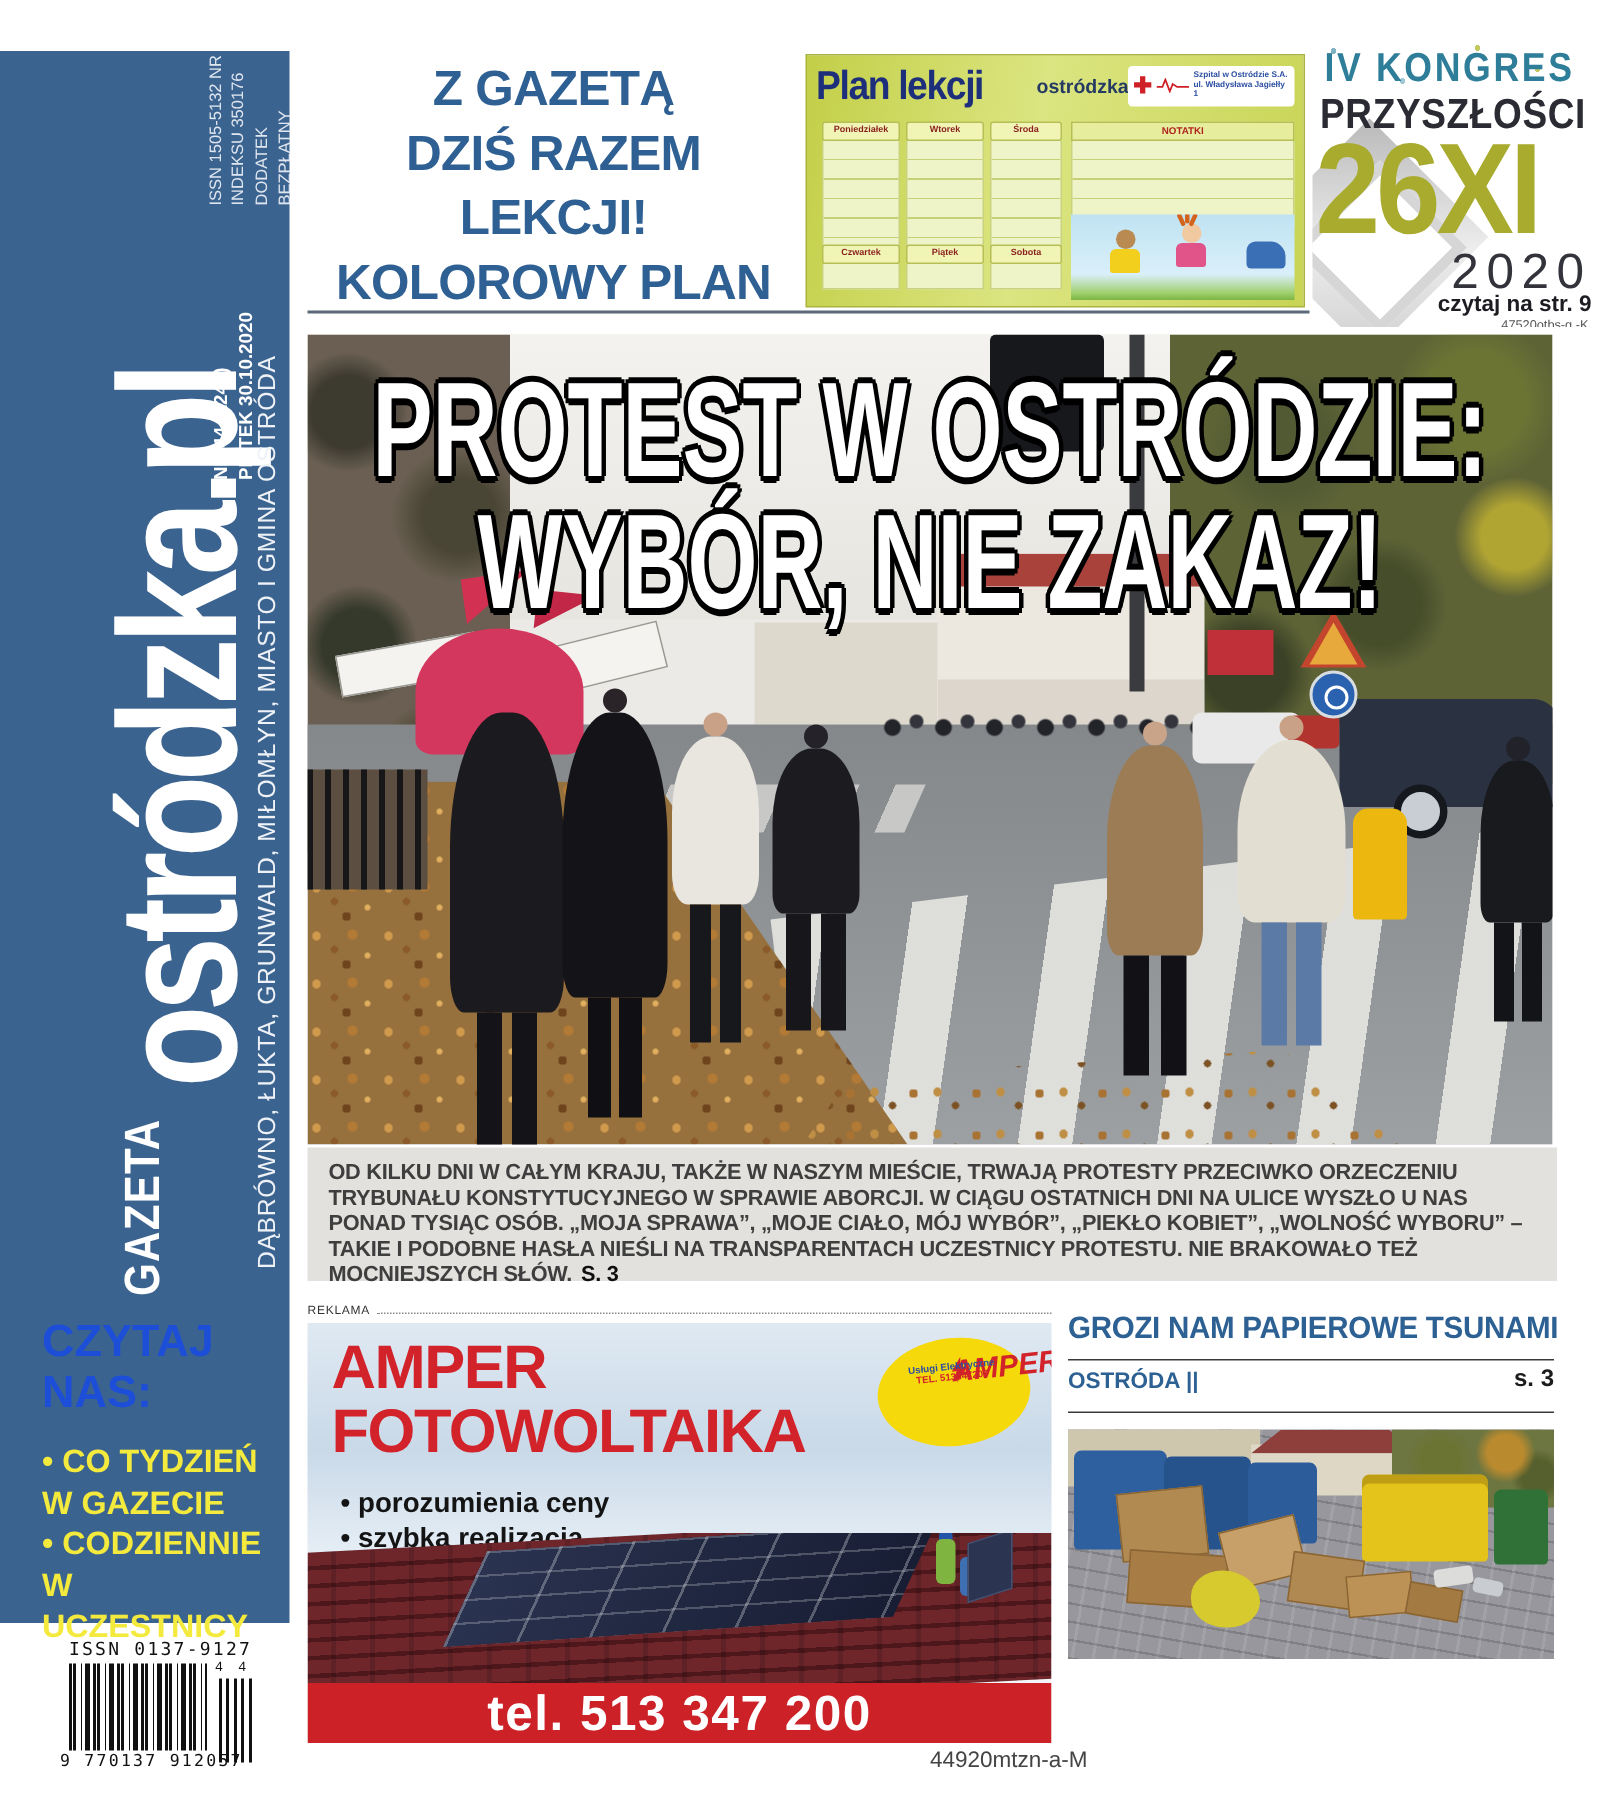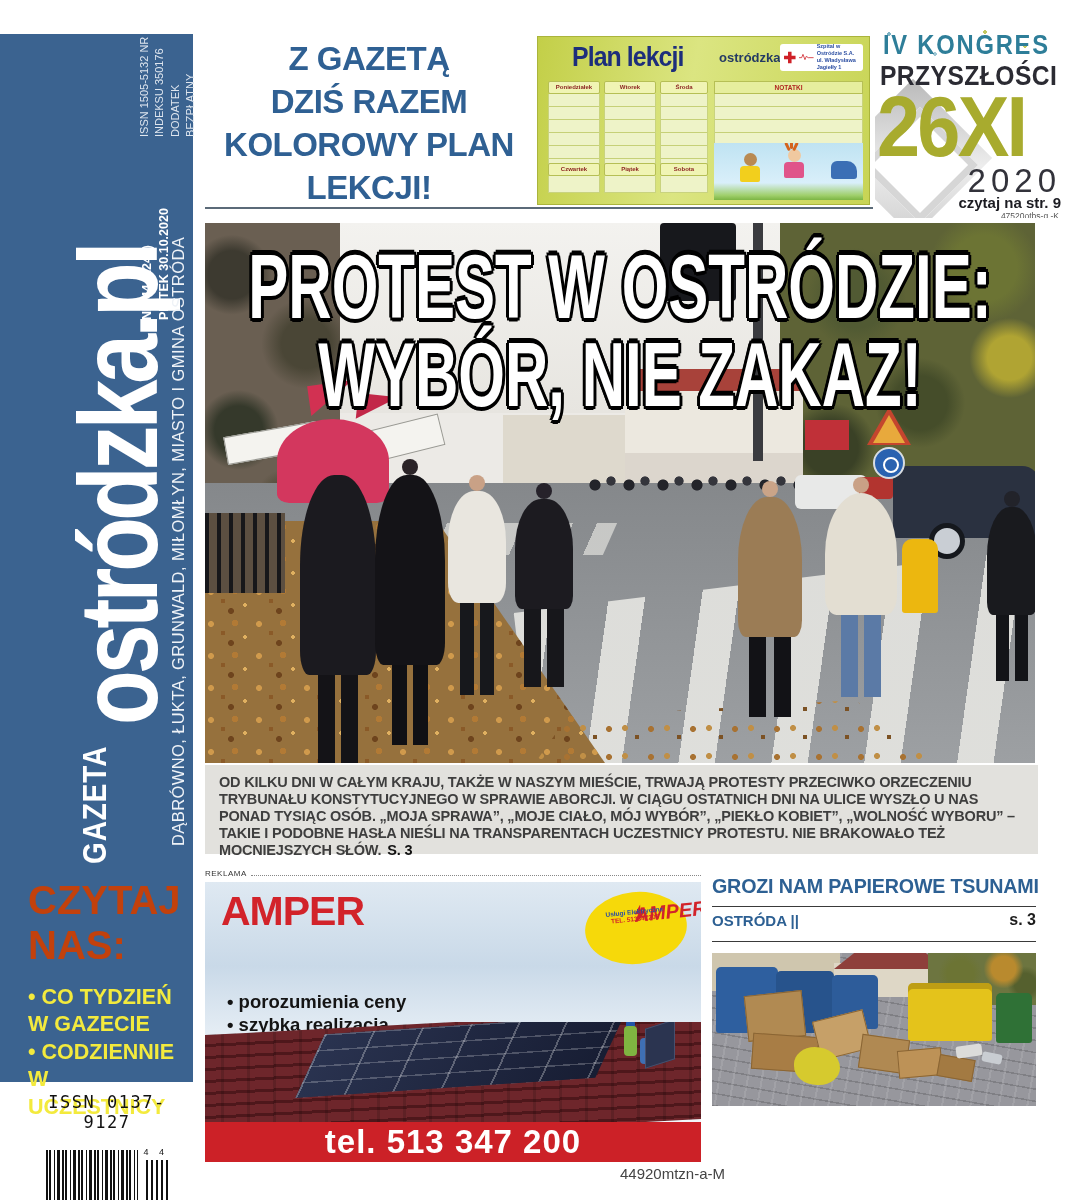--- a/index.html
+++ b/index.html
@@ -13,46 +13,46 @@
   .m-issn{position:absolute;left:945px;top:137px;font-size:11px;line-height:1.4;color:#dfe6ef;}
   .m-issue{position:absolute;left:762px;top:139px;font-size:12.5px;font-weight:700;line-height:1.35;color:#fff;}
   .m-logo{position:absolute;left:218px;top:28px;display:flex;align-items:flex-end;height:142px;white-space:nowrap;}
   .logo-gazeta{font-size:33px;font-weight:700;letter-spacing:1px;transform:scaleX(.85);
                transform-origin:left bottom;margin:0 0 56px 0;}
   .logo-main{font-size:112px;font-weight:700;letter-spacing:-5px;line-height:.92;
              transform:scaleX(.8);transform-origin:left bottom;}
   .m-tagline{position:absolute;left:236px;top:169px;font-size:16.5px;letter-spacing:.4px;
              white-space:nowrap;color:#eef2f7;}
   .czytaj{position:absolute;left:28px;top:878px;width:150px;}
-  .czytaj-title{color:#c2410c;font-weight:700;font-size:40px;line-height:1.12;width:130px;}
+  .czytaj-title{color:#1d4ed8;font-weight:700;font-size:30px;line-height:1.12;width:130px;}
   .czytaj-items{margin-top:16px;color:#f3ea3d;font-weight:700;font-size:21.5px;line-height:1.28;}
 
   
   .bc{position:absolute;left:40px;top:1092px;width:134px;}
-  .bc-issn{font-family:"DejaVu Sans Mono",monospace;font-size:17px;letter-spacing:1.5px;
-           text-align:center;color:#111;margin-bottom:18px;}
+  .bc-issn{font-family:"DejaVu Sans Mono",monospace;font-size:12px;letter-spacing:1.5px;
+           text-align:center;color:#111;margin-bottom:3px;}
   .bc-wrap{position:relative;height:78px;}
   .bc-main{position:absolute;left:6px;top:0;width:92px;height:58px;
     background:repeating-linear-gradient(90deg,#111 0 2px,#fff 2px 3px,#111 3px 5px,#fff 5px 8px,
                #111 8px 9px,#fff 9px 11px,#111 11px 14px,#fff 14px 16px);}
   .bc-num{position:absolute;left:0;top:58px;font-family:"DejaVu Sans Mono",monospace;
           font-size:11px;letter-spacing:1.5px;color:#111;}
   .bc-small{position:absolute;right:6px;top:10px;width:22px;height:56px;
     background:repeating-linear-gradient(90deg,#111 0 2px,#fff 2px 5px,#111 5px 7px,#fff 7px 10px);}
   .bc-44{position:absolute;right:6px;top:-3px;font-size:9px;letter-spacing:4px;color:#111;}
 
   
   .promo{position:absolute;left:208px;top:38px;width:322px;text-align:center;color:#2f6093;
          font-weight:700;font-size:33px;line-height:1.3;letter-spacing:-.5px;}
   .top-rule{position:absolute;left:205px;top:207px;width:668px;height:2px;background:#5b6a78;}
 
   
   .plan{position:absolute;left:537px;top:36px;width:333px;height:169px;
         background:linear-gradient(100deg,#c3cf48,#dbe581 45%,#c8d455);border:1px solid #aab43c;box-sizing:border-box;}
-  .pl-head{position:absolute;left:6px;top:3px;right:6px;height:34px;display:flex;align-items:center;margin-left:28px;}
+  .pl-head{position:absolute;left:6px;top:3px;right:6px;height:34px;display:flex;align-items:center;}
   .pl-title{font-size:27px;font-weight:800;color:#1d2e7b;letter-spacing:-1px;
             transform:scaleX(.92);transform-origin:left center;white-space:nowrap;}
   .pl-brand{font-size:13px;font-weight:700;color:#243a63;margin-left:26px;}
   .pl-sponsor{margin-left:auto;background:#fff;border-radius:3px;height:27px;width:120px;
               display:flex;align-items:center;gap:3px;padding:1px 3px;box-sizing:border-box;}
   .cross{color:#cf2027;font-size:15px;line-height:1;font-weight:700;}
   .sponsor-text{font-size:5.5px;color:#2b4ea2;line-height:1.25;font-weight:700;}
   .pl-col{position:absolute;top:44px;}
   .pl-colhead{height:11px;background:#f0f4b4;border:1px solid #b6bf55;font-size:6px;color:#8a1f1f;
               text-align:center;font-weight:700;line-height:11px;border-radius:2px;}
@@ -266,22 +266,22 @@
       <div class="bc-main"></div>
       <div class="bc-small"></div>
       <div class="bc-44">4 4</div>
       <div class="bc-num">9 770137 912057</div>
     </div>
   </div>
 
   <div class="promo">
     <div>Z GAZETĄ</div>
     <div>DZIŚ RAZEM</div>
+    <div>LEKCJI!</div>
     <div>KOLOROWY PLAN</div>
-    <div>LEKCJI!</div>
   </div>
   <div class="top-rule"></div>
 
   <div class="plan">
     <div class="pl-head">
       <span class="pl-title">Plan lekcji</span>
       <span class="pl-brand">ostródzka</span>
       <span class="pl-sponsor">
         <span class="cross">✚</span>
         <svg width="22" height="10" viewBox="0 0 22 10">
@@ -424,20 +424,21 @@
   <div class="lead"><span>OD KILKU DNI W CAŁYM KRAJU, TAKŻE W NASZYM MIEŚCIE, TRWAJĄ PROTESTY PRZECIWKO ORZECZENIU TRYBUNAŁU KONSTYTUCYJNEGO W SPRAWIE ABORCJI. W CIĄGU OSTATNICH DNI NA ULICE WYSZŁO U NAS PONAD TYSIĄC OSÓB. „MOJA SPRAWA”, „MOJE CIAŁO, MÓJ WYBÓR”, „PIEKŁO KOBIET”, „WOLNOŚĆ WYBORU” – TAKIE I PODOBNE HASŁA NIEŚLI NA TRANSPARENTACH UCZESTNICY PROTESTU. NIE BRAKOWAŁO TEŻ MOCNIEJSZYCH SŁÓW.</span><b>S. 3</b></div>
 
   <div class="rekl">
     <span>REKLAMA</span>
     <span class="dotline"></span>
   </div>
 
   <div class="ad">
     <div class="ad-title">
       <div style="position:relative;">AMPER</div>
+      <div style="position:relative;">FOTOWOLTAIKA</div>
     </div>
     <div class="ad-bullets">
       <div>• porozumienia ceny</div>
       <div>• szybka realizacja</div>
       <div>• pełna dokumentacja</div>
       <div>• pomagamy w uzyskaniu</div>
       <div style="white-space:pre;">   dotacji 5000 zł (MÓJ PRĄD)</div>
     </div>
     <div class="ad-logo">
       <div class="ad-logo-name">

